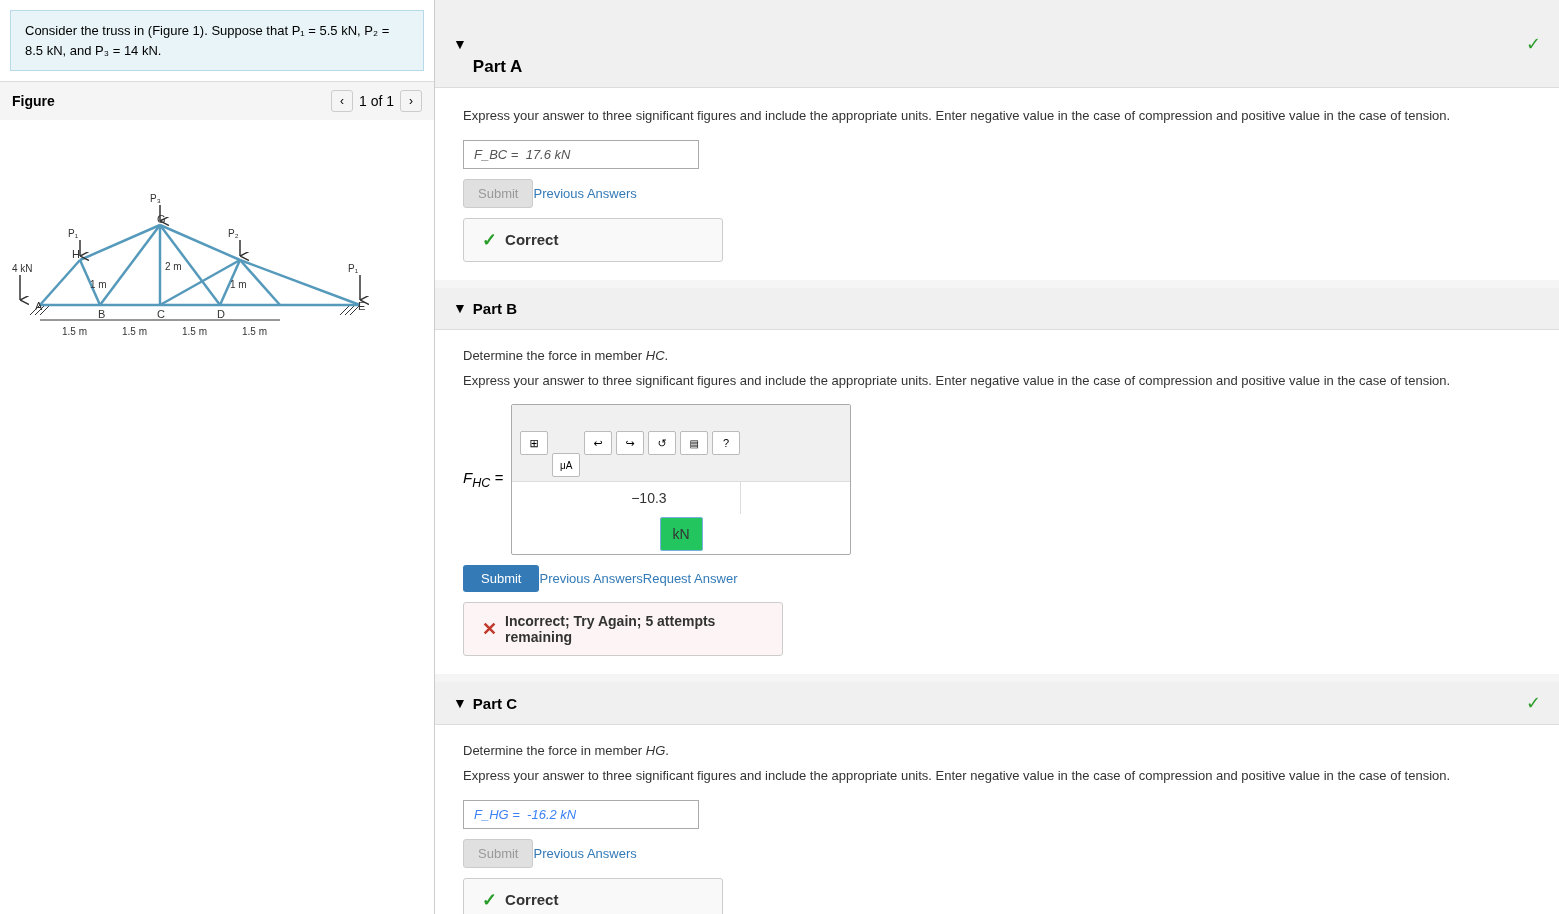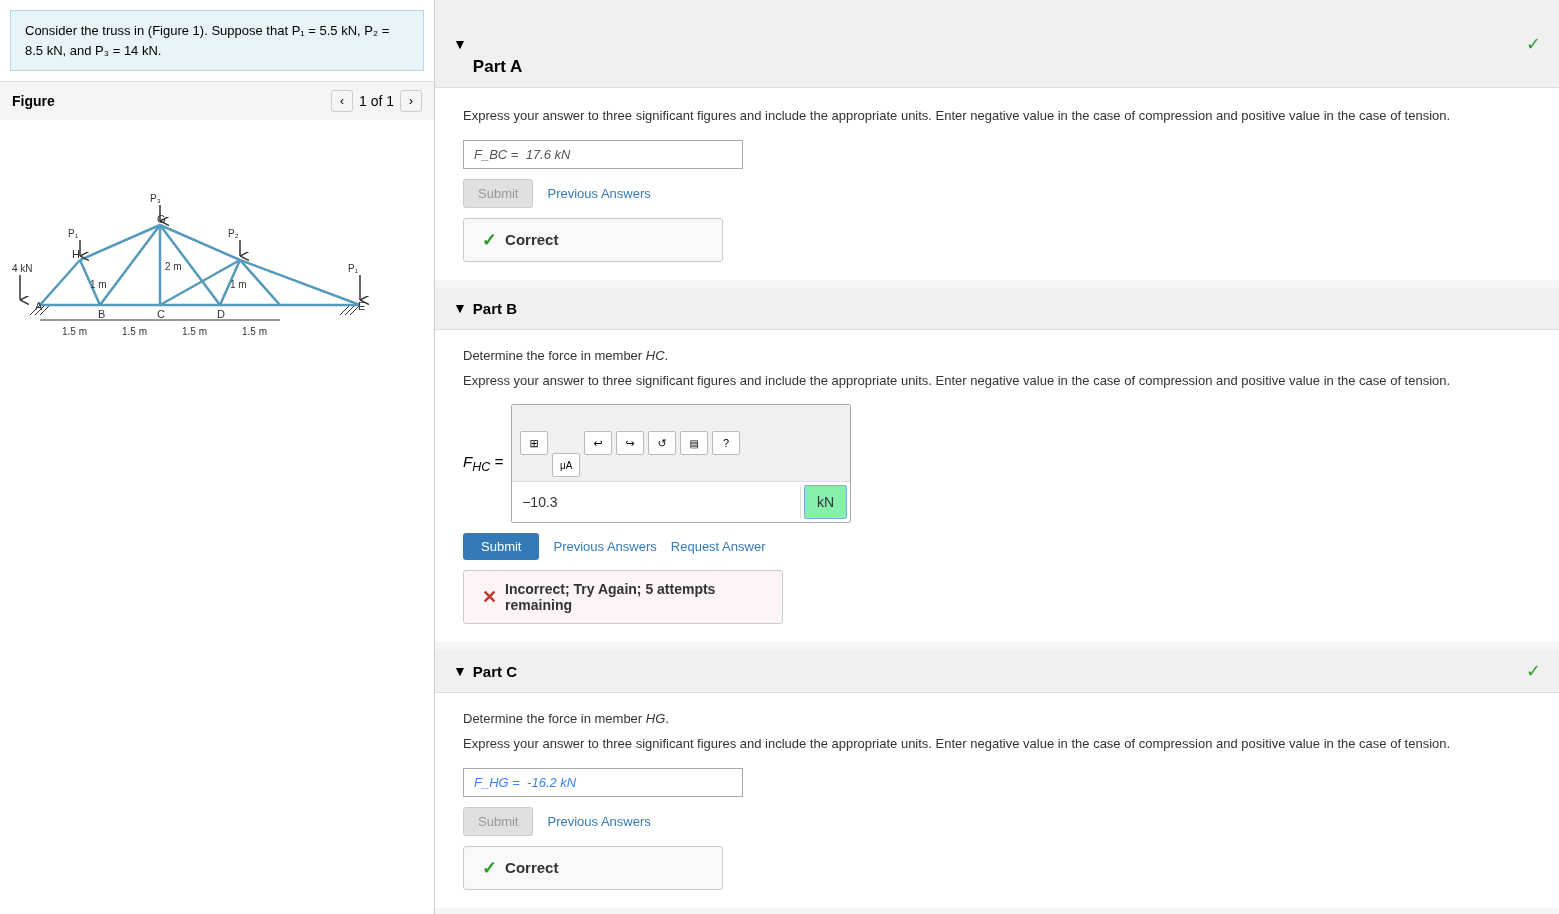--- a/index.html
+++ b/index.html
@@ -93,27 +93,26 @@
     .answer-row {
       display: flex;
       align-items: center;
       gap: 8px;
       margin-bottom: 10px;
     }
     .answer-input-simple {
       border: 1px solid #aaa;
       padding: 6px 10px;
       font-size: 13px;
-      width: 280px;
+      width: 236px;
       background: #fff;
     }
     .submit-row {
       display: flex;
       align-items: center;
-      gap: 14px;
       margin-bottom: 10px;
     }
     .btn-submit {
       background: #337ab7;
       color: #fff;
       border: none;
       padding: 6px 18px;
       font-size: 13px;
       border-radius: 3px;
       cursor: pointer;
@@ -195,33 +194,34 @@
       border-radius: 2px;
       width: 28px;
       height: 24px;
       cursor: pointer;
       font-size: 11px;
       display: flex; align-items: center; justify-content: center;
     }
     .math-input-row {
       display: flex;
       align-items: center;
+      flex-direction: column;
     }
     .math-input-value {
       padding: 8px 10px;
       font-size: 14px;
       color: #333;
       border-right: 1px solid #ddd;
       flex: 1;
     }
     .math-input-unit {
       padding: 8px 12px;
       font-size: 14px;
       color: #333;
-      background: #86efac;
+      background: #22c55e;
       border: 1px solid #7ab0e0;
       margin: 3px;
       border-radius: 2px;
     }
   </style>
 </head>
 <body>
 
 <div class="left-panel">
   <div class="problem-statement">

